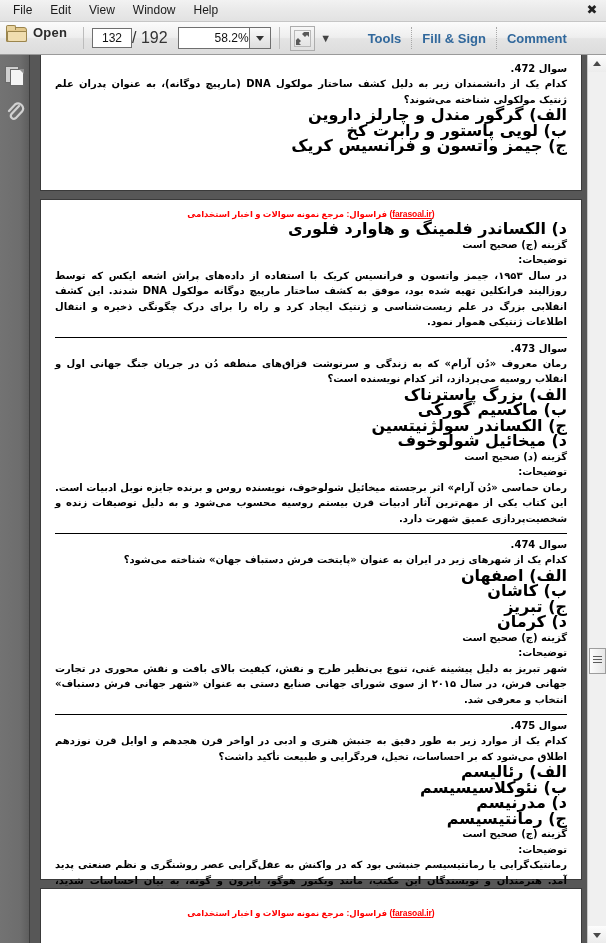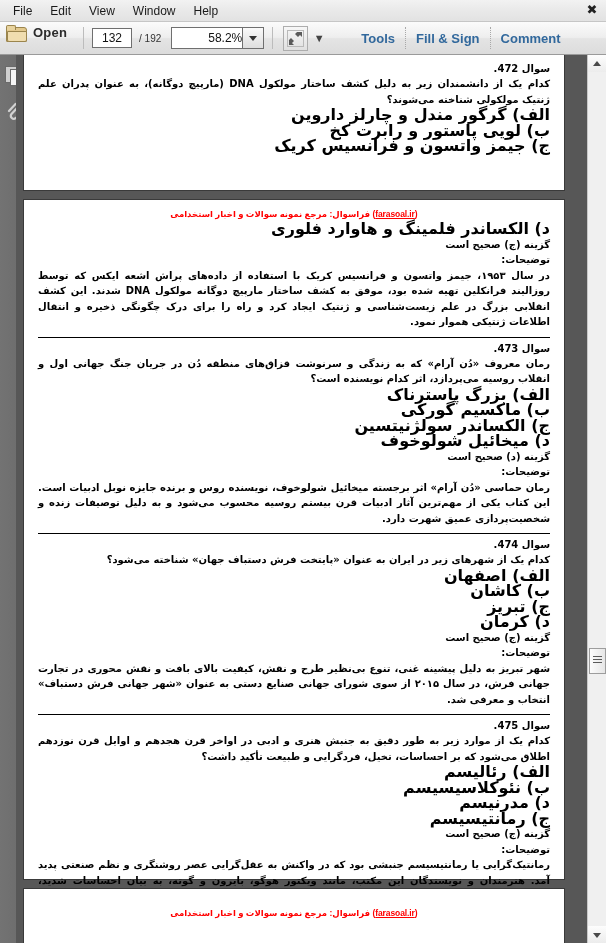--- a/index.html
+++ b/index.html
@@ -20,21 +20,21 @@
   
   #menubar {
     position: absolute;
     top: 0; left: 0;
     width: 606px;
     height: 22px;
     background: linear-gradient(to bottom, #f2f2f2 0%, #e9e9e9 50%, #e2e2e2 100%);
     border-bottom: 1px solid #c6c6c6;
     box-sizing: border-box;
     display: flex;
-    align-items: center;
+    align-items: flex-start;
     direction: ltr;
   }
   .menu-item {
     font-size: 12px;
     color: #1a1a1a;
     padding: 2px 9px;
     cursor: default;
     line-height: 16px;
     white-space: nowrap;
   }
@@ -132,23 +132,22 @@
     background: #ffffff;
     border: 1px solid #6f6f6f;
     box-sizing: border-box;
     font-size: 12px;
     color: #111;
     text-align: center;
     line-height: 18px;
     font-family: "Liberation Sans", sans-serif;
   }
   #page-total {
-    font-size: 10px;
+    font-size: 16px;
     color: #333;
-    margin-left: 7px;
     white-space: nowrap;
   }
   #zoom-box {
     display: flex;
     align-items: stretch;
     height: 22px;
     margin-left: 10px;
   }
   #zoom-value {
     width: 72px;
@@ -254,21 +253,21 @@
     right: -1px; top: -1px;
     border-left: 5px solid transparent;
     border-top: 5px solid #8e8e8e;
   }
   
   .ic-clip svg { position: absolute; left: 3px; top: 2px; }
 
   
   #docarea {
     position: absolute;
-    left: 16px; top: 0;
+    left: 33px; top: 0;
     width: 556px;
     height: 888px;
     background: #575757;
     overflow: hidden;
   }
   .page {
     background: #ffffff;
     margin: 0 auto;
     width: 540px;
     box-sizing: border-box;

